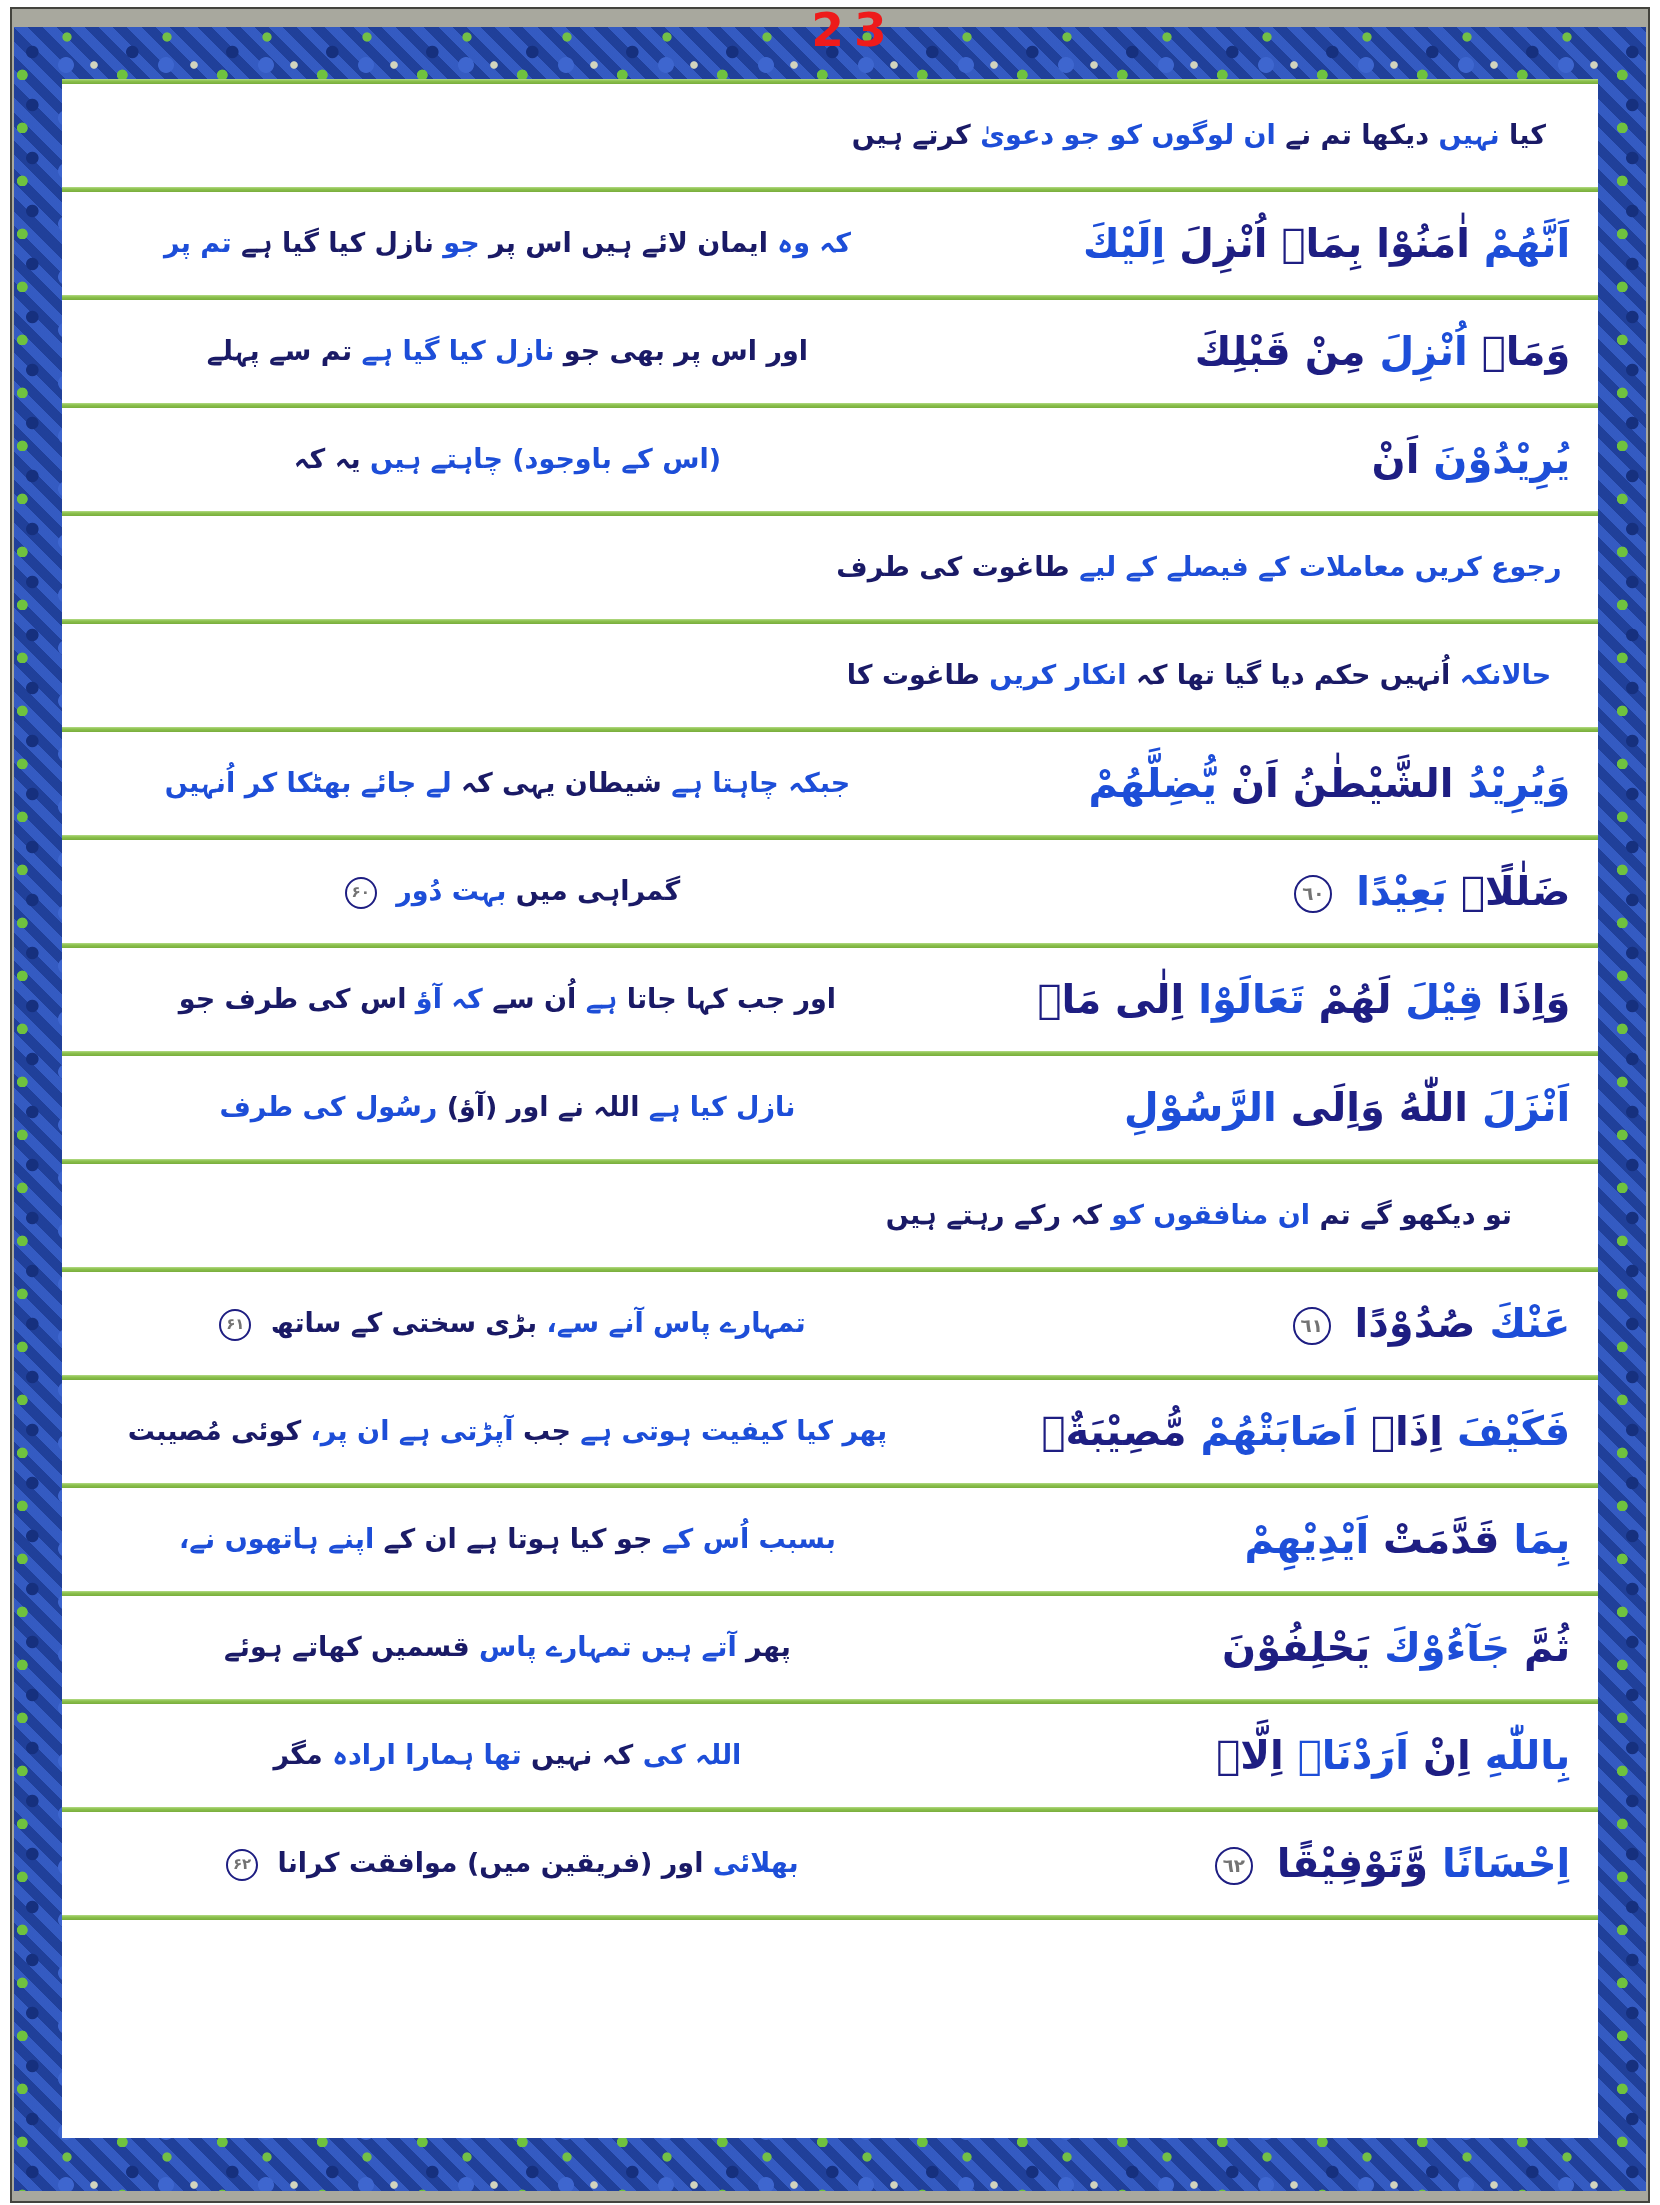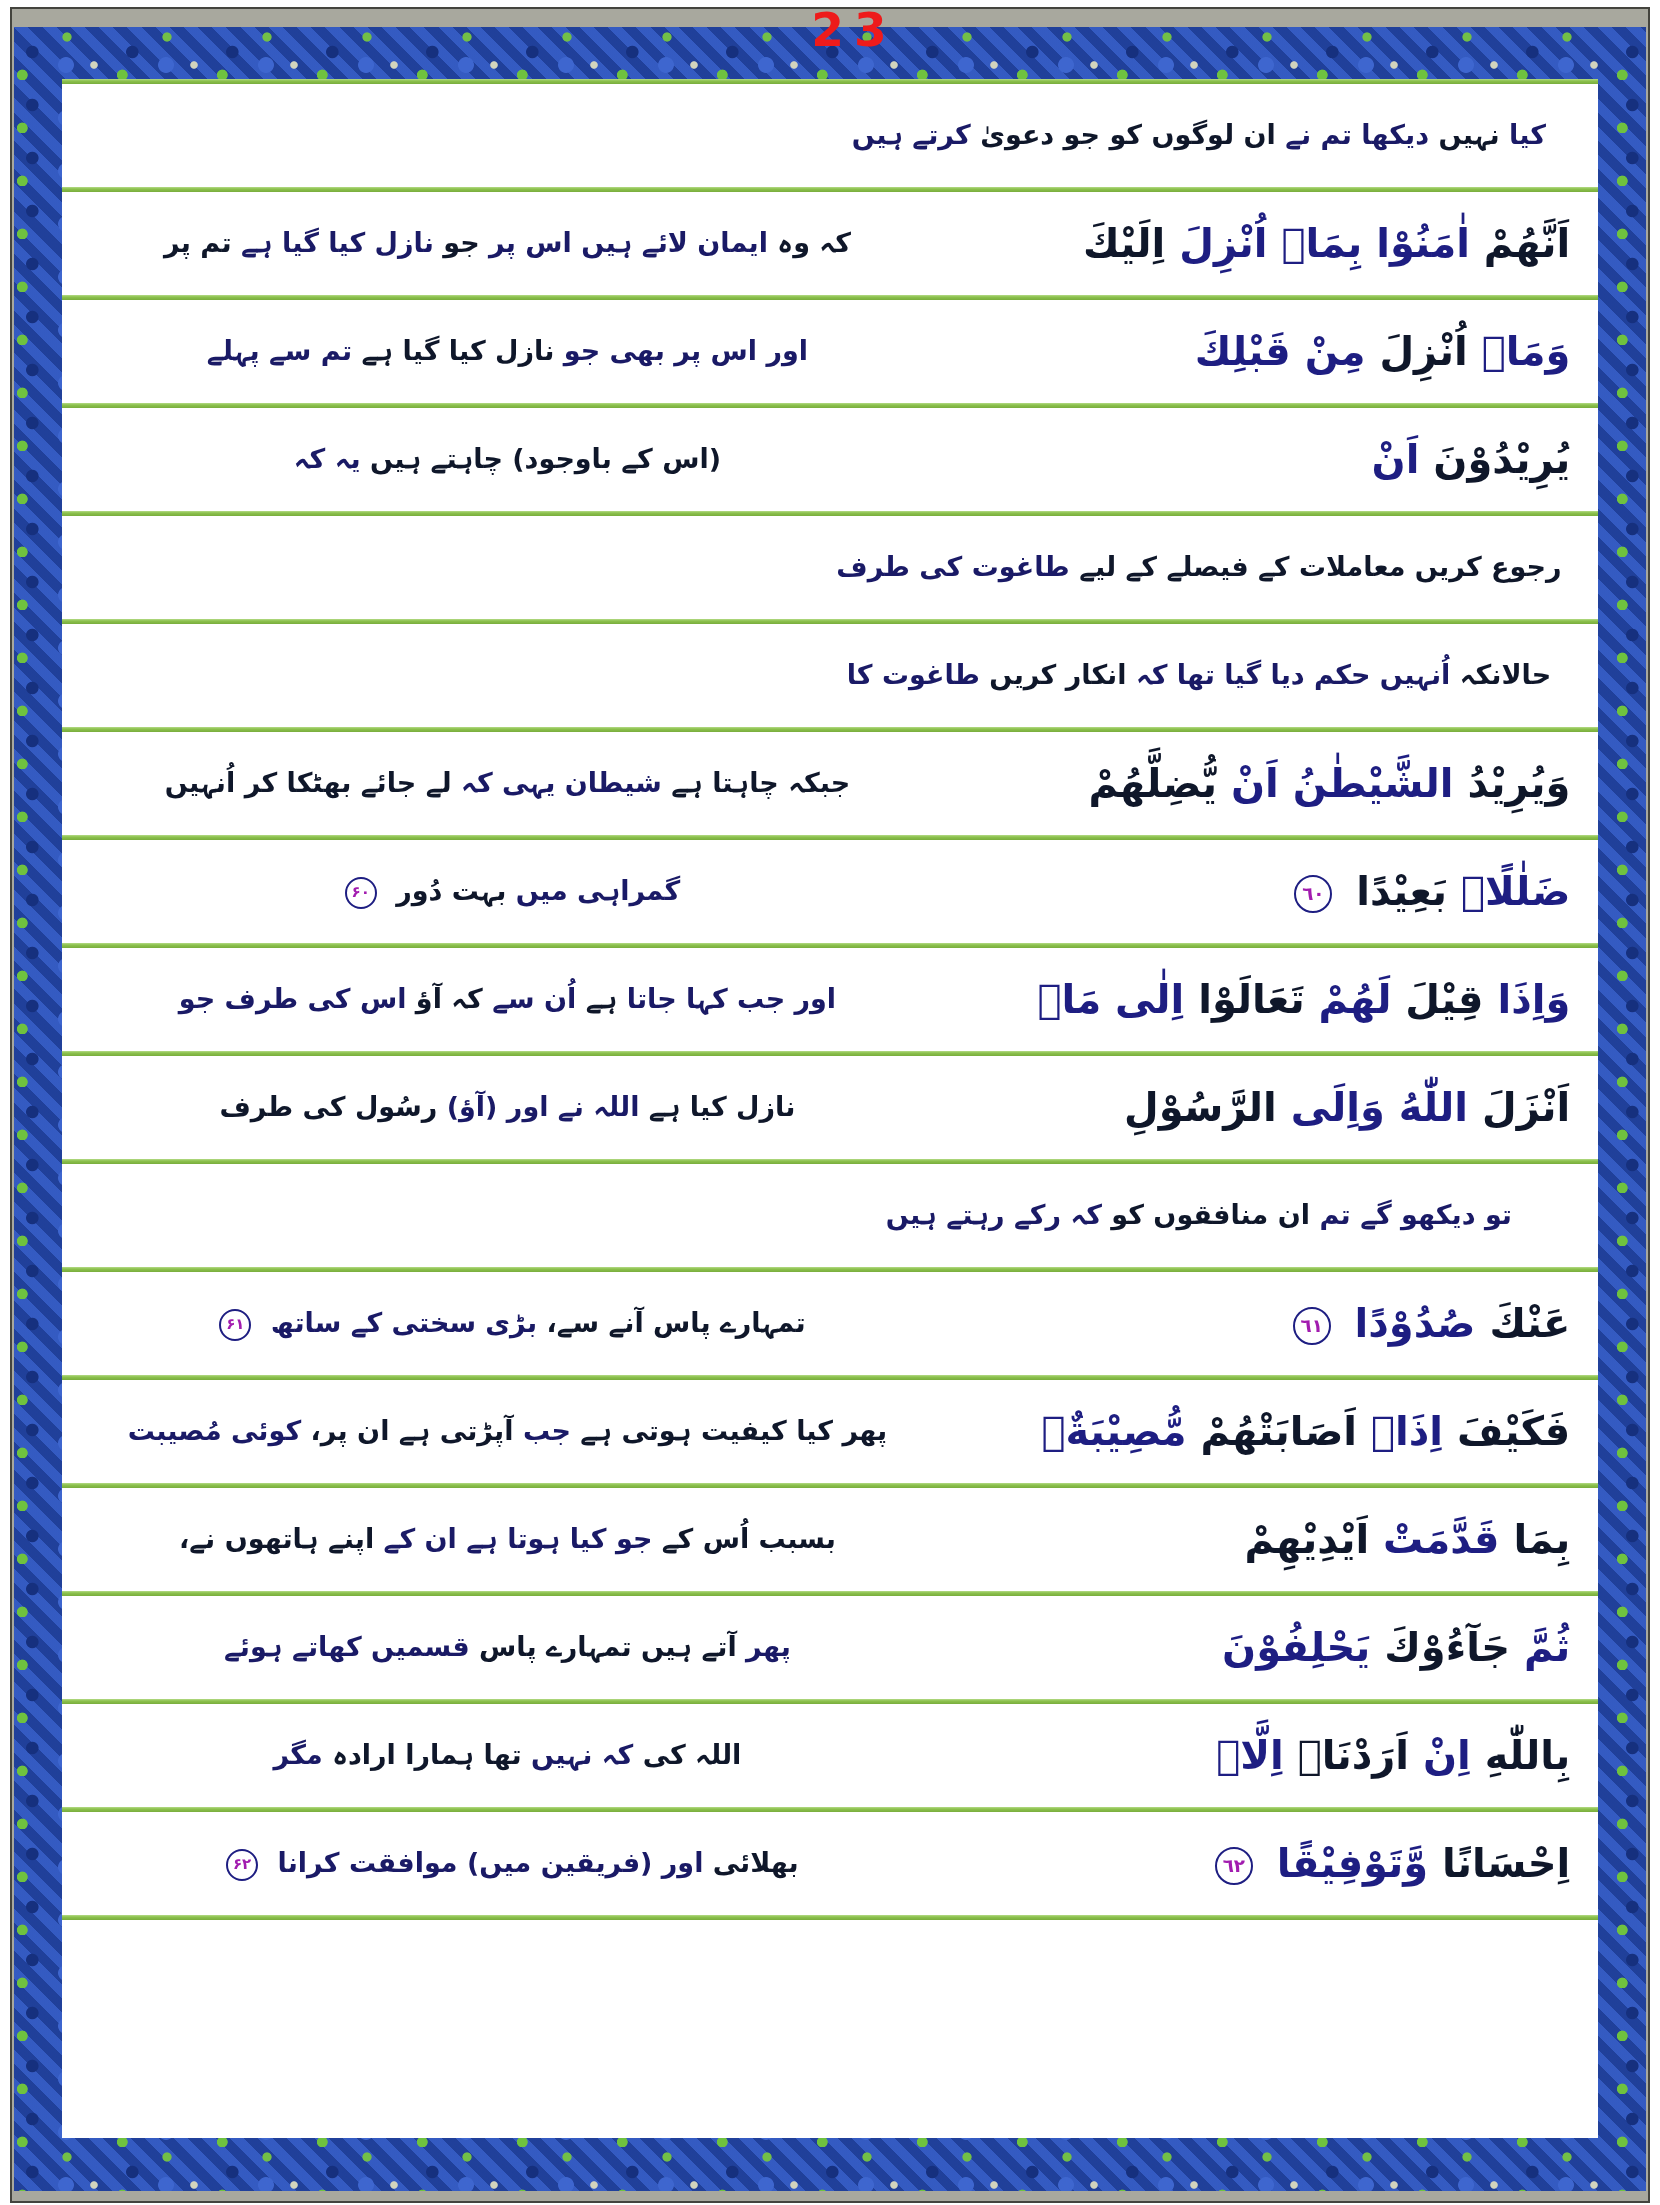--- a/index.html
+++ b/index.html
@@ -44,24 +44,24 @@
     color:#1e1e82;white-space:nowrap;
   }
   .urdu{
     width:55%;box-sizing:border-box;padding:0 11.7px 0 58px;
     text-align:center;font-weight:bold;font-size:27px;line-height:1.35;
     color:#1a1a66;
   }
   .seg.dark{color:inherit;}
   .arabic .seg.dark{color:#1e1e82;}
   .urdu .seg.dark{color:#1a1a66;}
-  .seg.red{color:#0f172a;}
+  .seg.red{color:#1d4ed8;}
   .vc{
     display:inline-block;vertical-align:middle;text-align:center;
-    border:2.5px solid #1e1e82;border-radius:50%;color:#a21caf;
+    border:2.5px solid #1e1e82;border-radius:50%;color:#737373;
     font-weight:bold;margin:0 10px;box-sizing:border-box;
   }
   .arabic .vc{width:38px;height:38px;line-height:33px;font-size:18.3px;}
   .urdu .vc{width:32px;height:32px;line-height:27px;font-size:15px;}
   
   .page-number{
     position:absolute;top:1.7px;left:0;right:0;text-align:center;z-index:9;
     color:#ee1b1b;font-weight:bold;font-size:47px;letter-spacing:10px;
     font-family:"DejaVu Sans",sans-serif;direction:ltr;margin-left:48px;
   }

